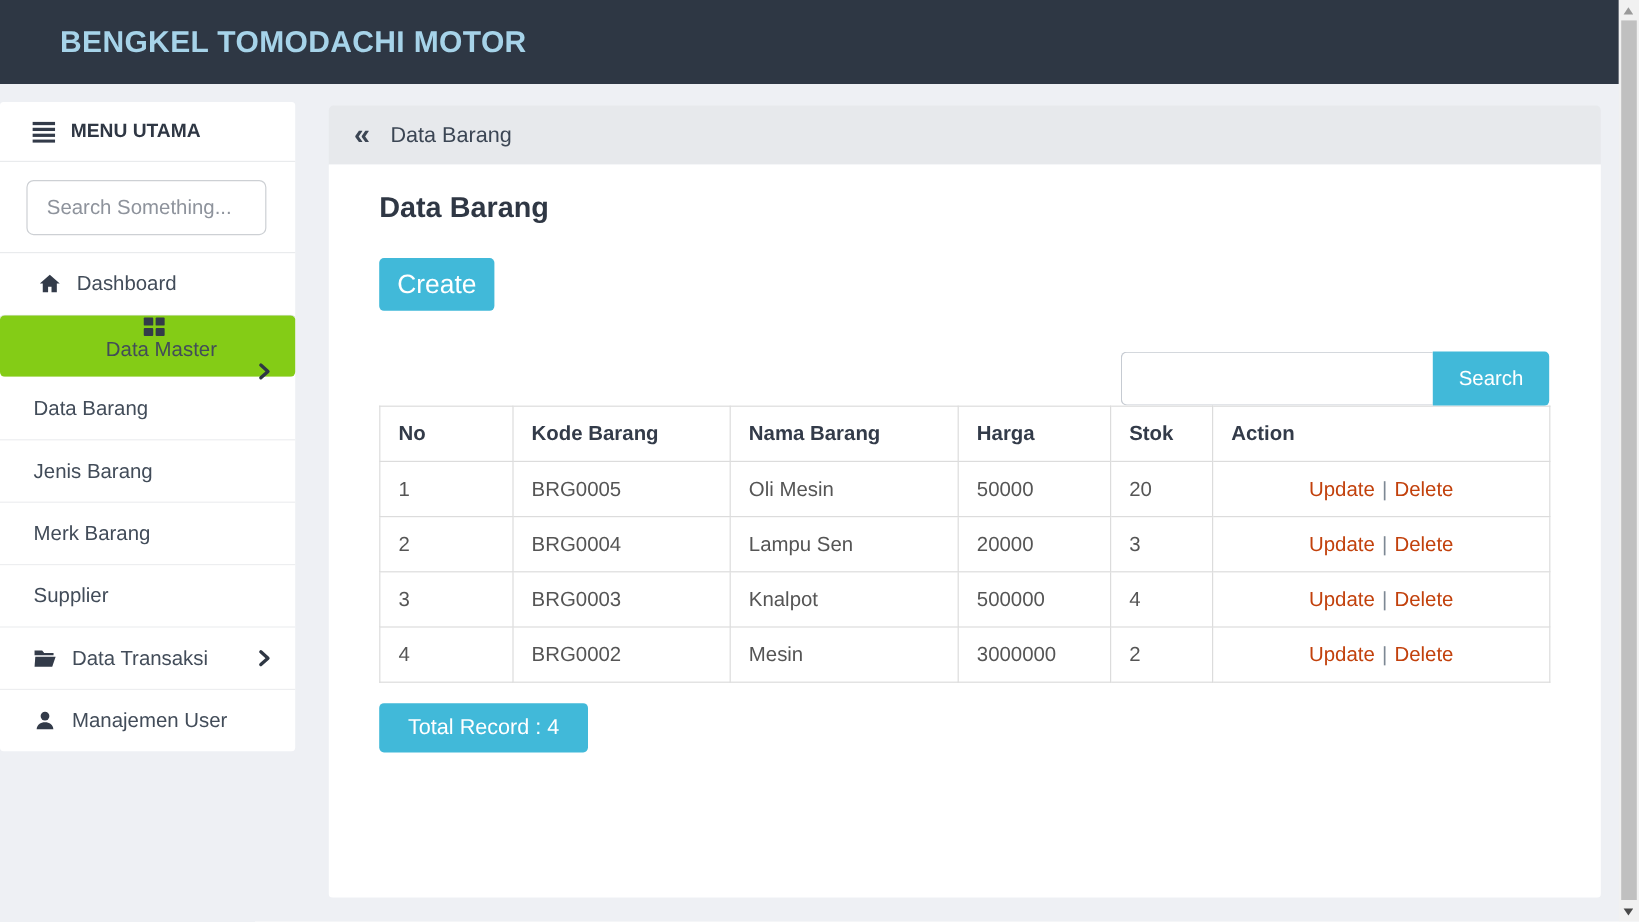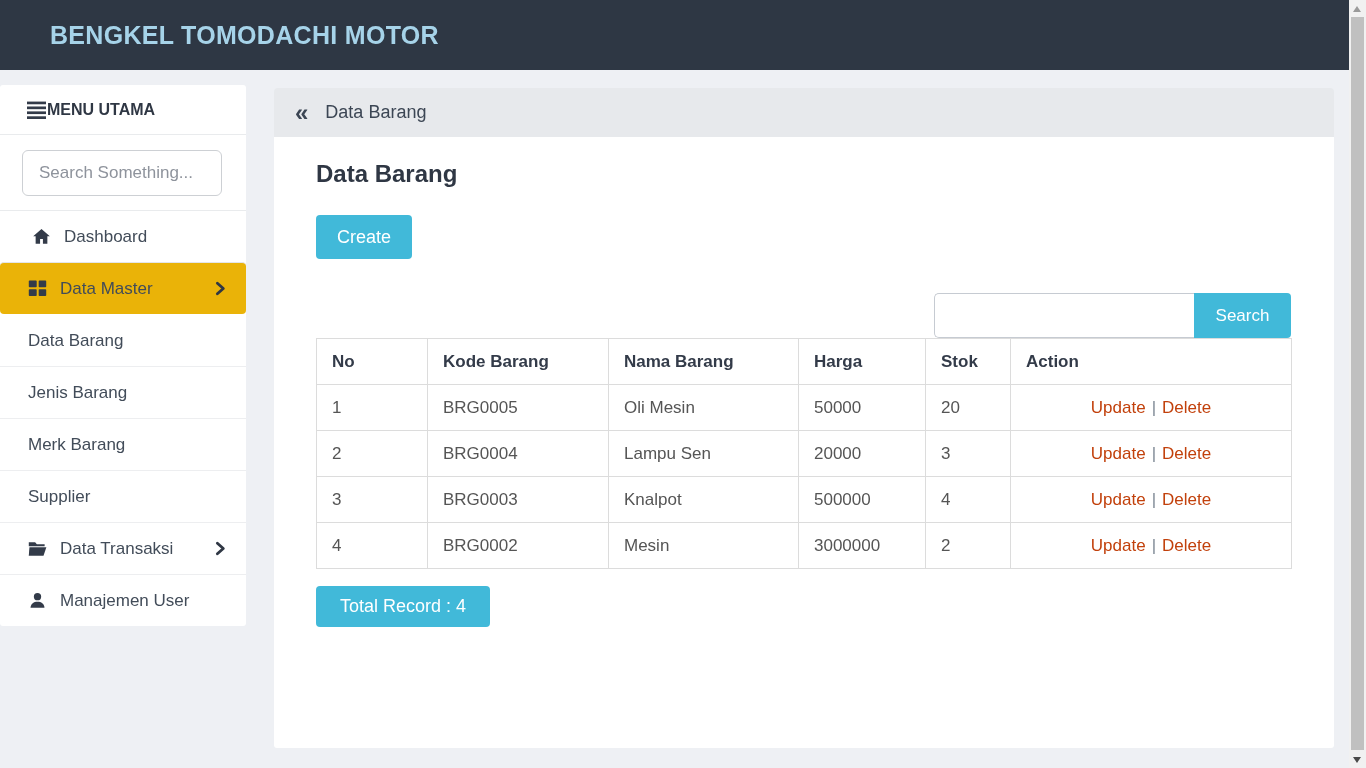--- a/index.html
+++ b/index.html
@@ -20,59 +20,59 @@
   .topbar .brand {
     line-height:70px; padding-left:8px;
     font-size:25px; font-weight:bold; color:#a6d3e9; letter-spacing:.3px;
   }
   
   .sidebar {
     position:absolute; left:0; top:85px; width:246px;
     background:#fff; border-radius:3px;
   }
   .menu-header {
-    height:50px; display:flex; align-items:center; gap:1px;
+    height:50px; display:flex; align-items:center; gap:13px;
     padding-left:27px; border-bottom:1px solid #e9ebed;
     font-size:16px; font-weight:bold; color:#2f3744;
   }
   .icon { display:inline-flex; width:19px; height:19px; color:#333b49; flex:0 0 auto; }
   .icon svg { width:100%; height:100%; }
   .side-search-wrap { padding:15px 24px 14px 22px; }
   .side-search {
     width:100%; height:46px; border:1px solid #cdd0d4; border-radius:6px;
     padding:0 16px; font-size:17px; color:#555; outline:none;
     font-family:inherit; background:#fff;
   }
   .side-search::placeholder { color:#8e939c; }
   .nav { list-style:none; }
   .nav li {
     height:52px; display:flex; align-items:center;
     padding:0 18px 0 28px; font-size:17px; color:#424c59;
     border-top:1px solid #edeef0; cursor:pointer;
   }
   .nav li .label { margin-left:13px; }
   .nav li.sub .label { margin-left:0; }
-  .nav li.active { background:#eab308; border-radius:4px; border-top-color:#e3e6ea; }
+  .nav li.active { background:#84cc16; border-radius:4px; border-top-color:#e3e6ea;flex-direction:column; }
   .chev { margin-left:auto; width:15px; height:15px; color:#2f3744; }
   .chev svg { width:100%; height:100%; }
   
   .main { position:absolute; left:274px; top:88px; width:1060px; height:660px; }
   .breadcrumb {
     height:49px; background:#e7e9ec; border-radius:4px 4px 0 0;
     display:flex; align-items:center; padding-left:21px;
     font-size:18px; color:#3c4654;
   }
   .collapse-toggle { font-size:24px; font-weight:bold; color:#3c4654; cursor:pointer; line-height:1; }
   .breadcrumb .crumb-label { margin-left:17px; }
   .content { background:#fff; height:611px; padding:23px 43px 0 42px; border-radius:0 0 3px 3px; }
   .page-title { font-size:24px; font-weight:bold; color:#2f3744; }
   .btn {
     display:inline-flex; align-items:center; justify-content:center;
     background:#41b9d9; color:#fff; border:none; border-radius:4px;
-    font-family:inherit; font-size:18px; cursor:pointer;
+    font-family:inherit; font-size:22px; cursor:pointer;
   }
   .create-btn { margin-top:27px; width:96px; height:44px; }
   .search-row { margin-top:34px; display:flex; justify-content:flex-end; }
   .table-search {
     width:260px; height:45px; border:1px solid #c6cbd2; border-right:none;
     border-radius:5px 0 0 5px; padding:0 14px; font-size:17px; color:#555;
     outline:none; font-family:inherit;
   }
   .search-btn { width:97px; height:45px; border-radius:0 4px 4px 0; font-size:17px; }
   

